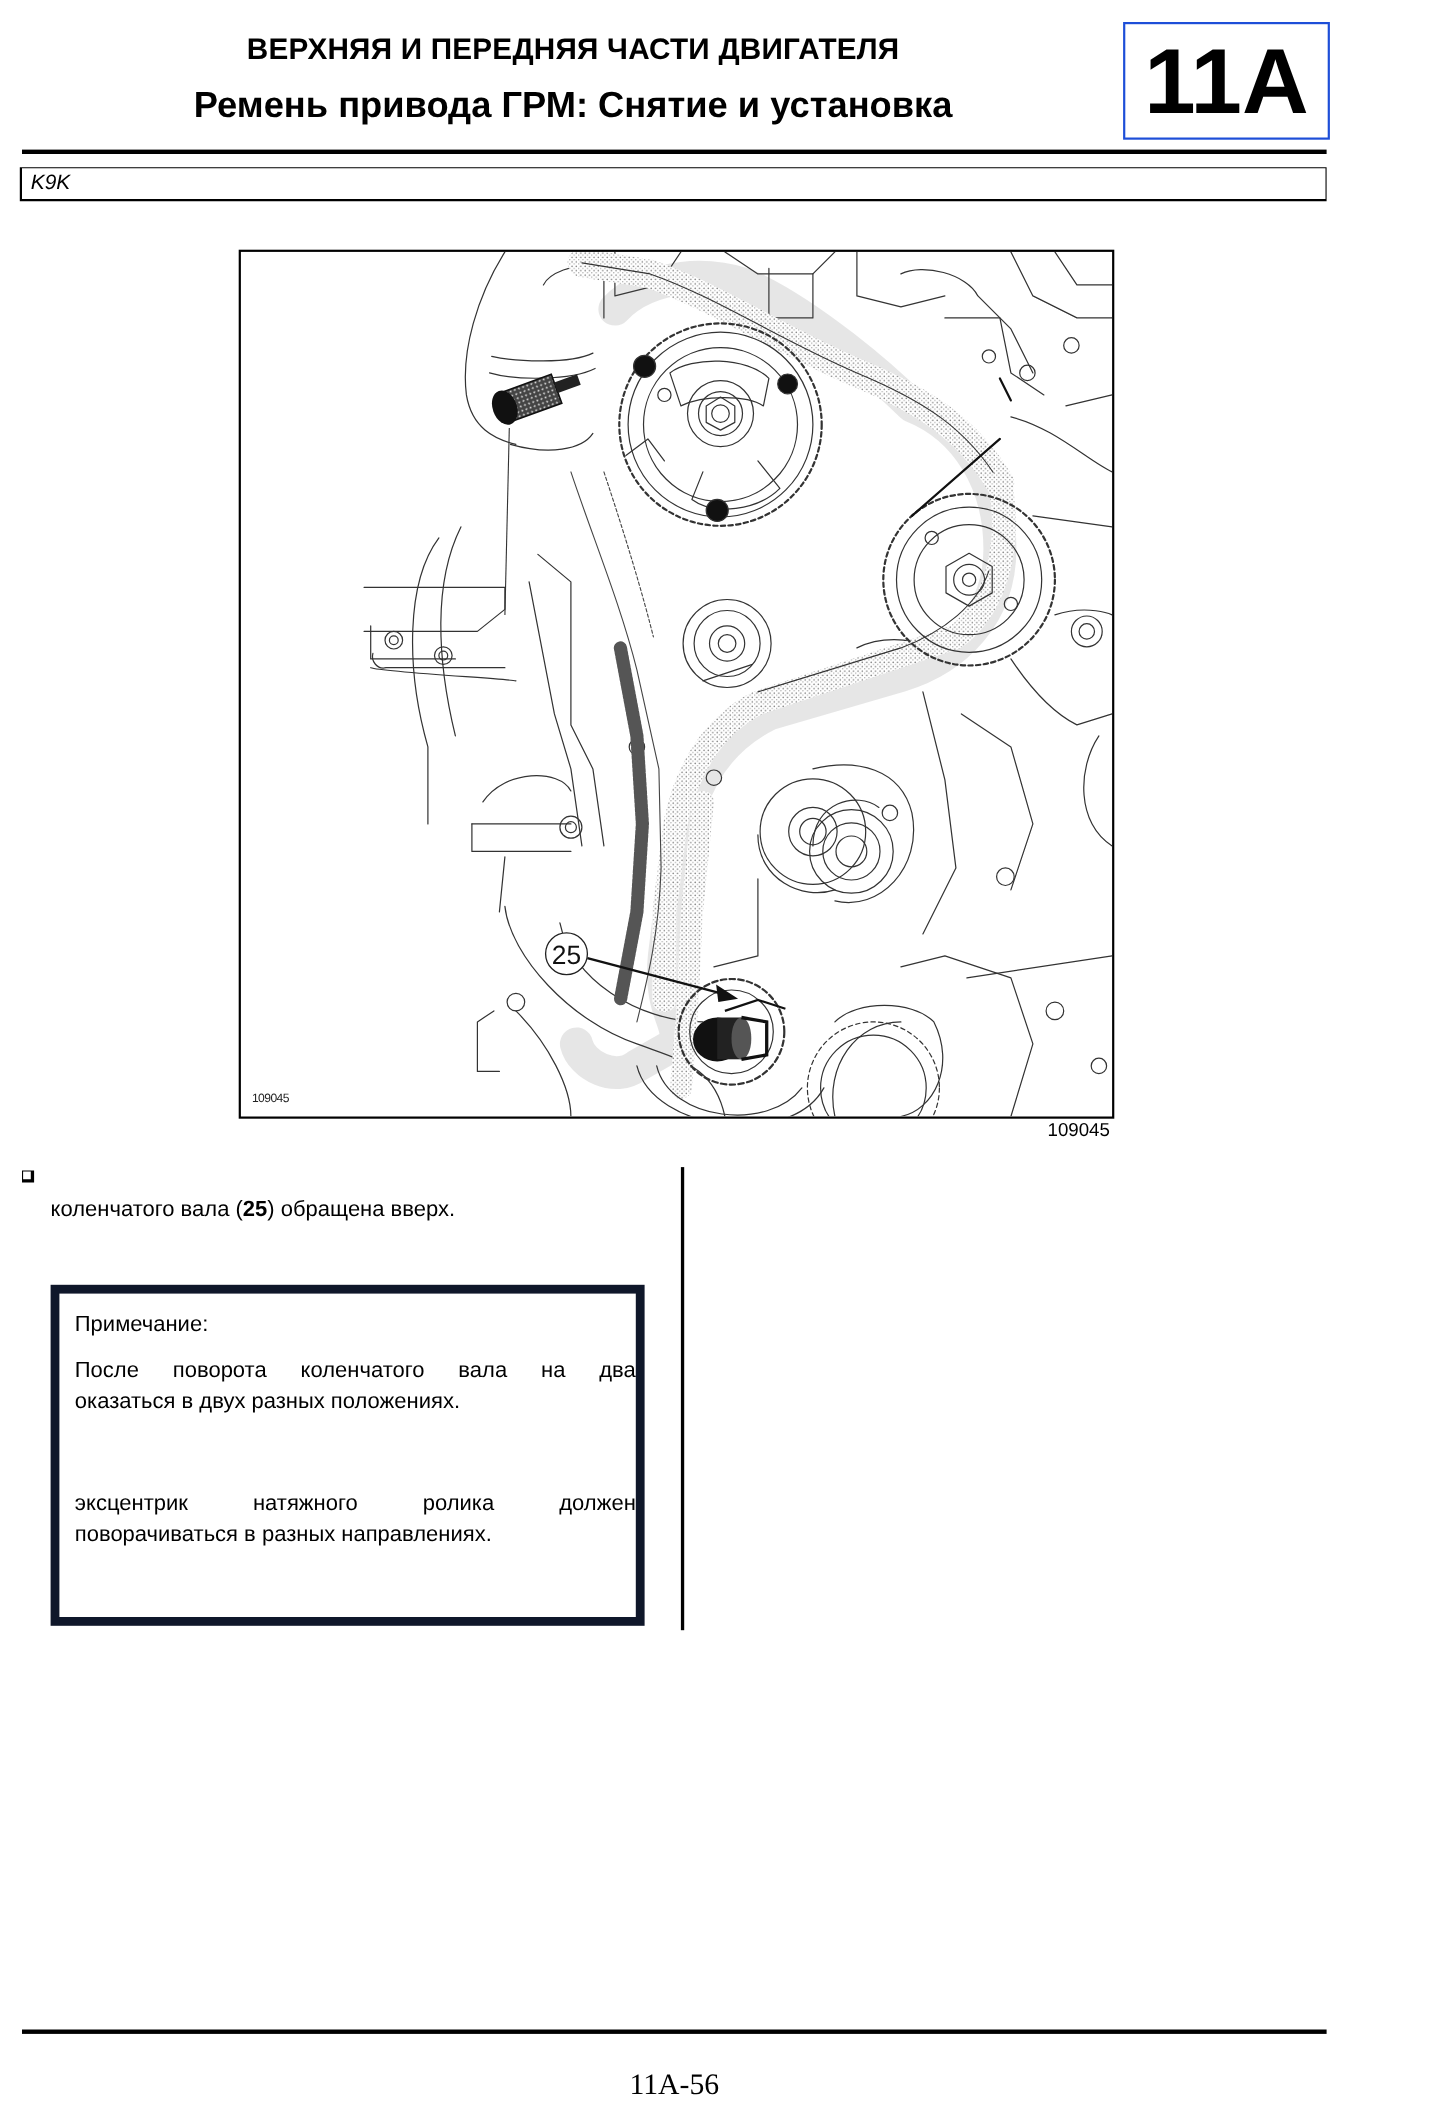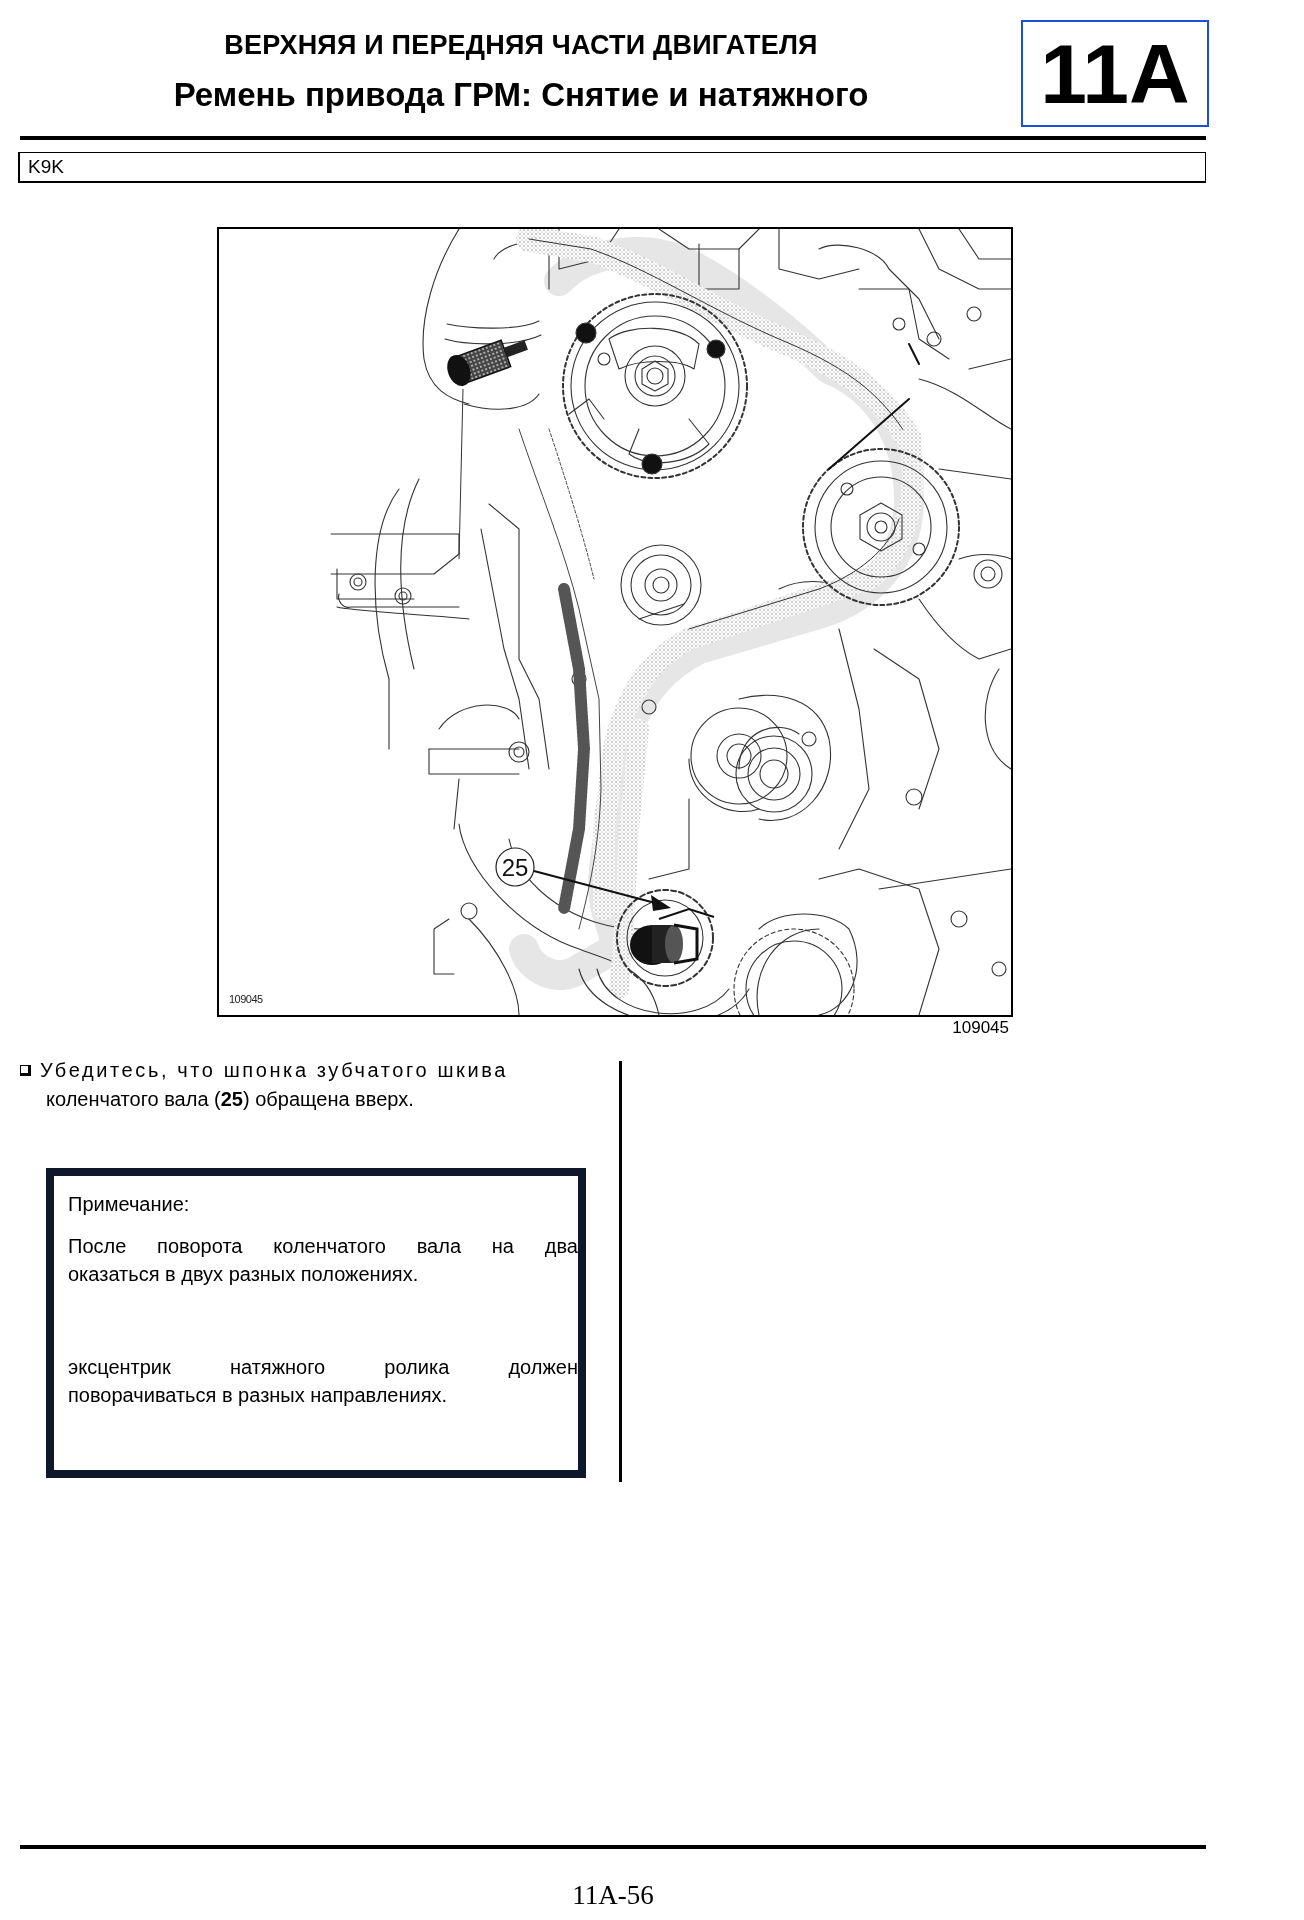--- a/index.html
+++ b/index.html
@@ -5,21 +5,21 @@
   html, body { margin: 0; padding: 0; background: #ffffff; }
   body { width: 1304px; height: 1920px; position: relative; overflow: hidden; color: #000; font-family: "Liberation Sans", sans-serif; }
   .abs { position: absolute; }
 
   
   #hdr-title { left: 20px; width: 1002px; top: 26px; text-align: center; font-weight: bold; font-size: 27px; letter-spacing: 0.2px; white-space: nowrap; line-height: 38px; }
   #hdr-subtitle { left: 20px; width: 1002px; top: 76px; text-align: center; font-weight: bold; font-size: 33px; white-space: nowrap; line-height: 38px; }
   #section-box { left: 1021px; top: 20px; width: 184px; height: 103px; border: 2px solid #1d4ed8; box-sizing: content-box; display: flex; align-items: center; justify-content: center; font-weight: bold; font-size: 84px; line-height: 1; }
   #hdr-rule { left: 20px; top: 136px; width: 1186px; height: 4px; background: #000; }
   #engine-box { left: 18px; top: 152px; width: 1185px; height: 28px; border: 1px solid #000; border-left: 2px solid #000; border-bottom: 2px solid #000; }
-  #engine-code { left: 8px; top: 2px; font-size: 19px; line-height: 24px; }
+  #engine-code { left: 8px; top: 2px; font-size: 19px; line-height: 24px; font-style: italic; }
 
   
   #figure { left: 217px; top: 227px; width: 792px; height: 786px; border: 2px solid #000; background: #fff; overflow: hidden; }
   #figure svg { position: absolute; left: 0; top: 0; }
   #fig-inner-label { left: 10px; bottom: 10px; font-size: 11px; letter-spacing: -0.5px; color: #222; }
   #fig-caption { left: 900px; width: 109px; top: 1018px; text-align: right; font-size: 17px; line-height: 20px; }
 
   
   #bullet-block { left: 20px; top: 1056px; width: 560px; font-size: 20px; line-height: 29px; }
   #bullet-line1 { letter-spacing: 2.6px; white-space: nowrap; }
@@ -36,21 +36,21 @@
   .jl.last { text-align-last: left; }
 
   
   #ftr-rule { left: 20px; top: 1845px; width: 1186px; height: 4px; background: #000; }
   #page-number { left: 500px; width: 226px; top: 1880px; text-align: center; font-family: "Liberation Serif", serif; font-size: 27px; line-height: 30px; }
 </style>
 </head>
 <body>
 
 <div id="hdr-title" class="abs">ВЕРХНЯЯ И ПЕРЕДНЯЯ ЧАСТИ ДВИГАТЕЛЯ</div>
-<div id="hdr-subtitle" class="abs">Ремень привода ГРМ: Снятие и натяжного</div>
+<div id="hdr-subtitle" class="abs">Ремень привода ГРМ: Снятие и установка</div>
 <div id="section-box" class="abs">11A</div>
 <div id="hdr-rule" class="abs"></div>
 <div id="engine-box" class="abs">
   <span id="engine-code" class="abs">K9K</span>
 </div>
 
 <div id="figure" class="abs">
   <svg width="792" height="786" viewBox="0 0 792 786">
     <defs>
       <pattern id="dots" width="4" height="4" patternUnits="userSpaceOnUse">
@@ -223,21 +223,21 @@
       <text x="296" y="647" text-anchor="middle" font-family="Liberation Sans, sans-serif" font-size="24" fill="#111">25</text>
       <line x1="315" y1="642" x2="440" y2="675" stroke="#111" stroke-width="2.2"></line>
       <polygon points="452,679 432,666 434,682" fill="#111"></polygon>
     </g>
   </svg>
   <span id="fig-inner-label" class="abs">109045</span>
 </div>
 <div id="fig-caption" class="abs">109045</div>
 
 <div id="bullet-block" class="abs">
-  <div id="bullet-line1"><span class="checkbox-icon"></span><span>Убедитесь, что шпонка зубчатого шкива</span></div>
+  <div id="bullet-line1"><span class="checkbox-icon"></span></div>
   <div id="bullet-line2"><span>коленчатого вала (</span><b>25</b><span>) обращена вверх.</span></div>
 </div>
 <div id="col-divider" class="abs"></div>
 
 <div id="note-box" class="abs">
   <div id="note-title" class="abs">Примечание:</div>
   <div id="note-p1" class="note-p">
     <span class="jl">После поворота коленчатого вала на два</span>
     <span class="jl last">оказаться в двух разных положениях.</span>
   </div>

